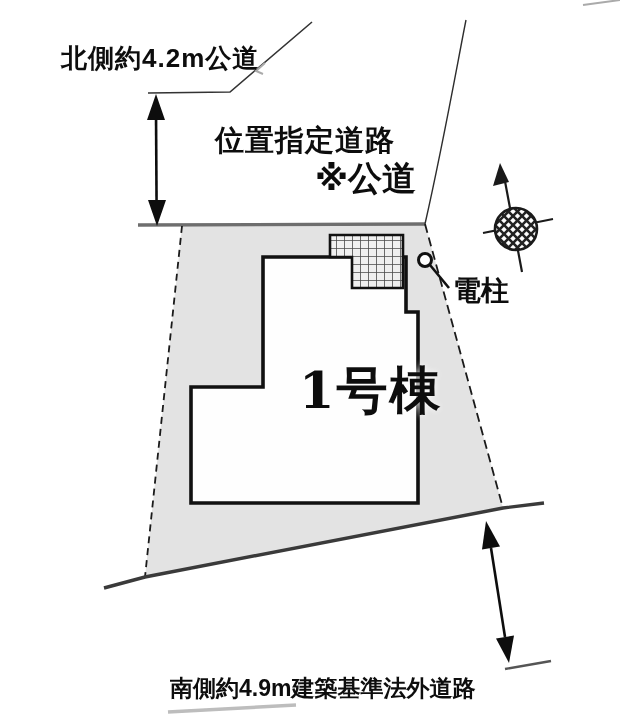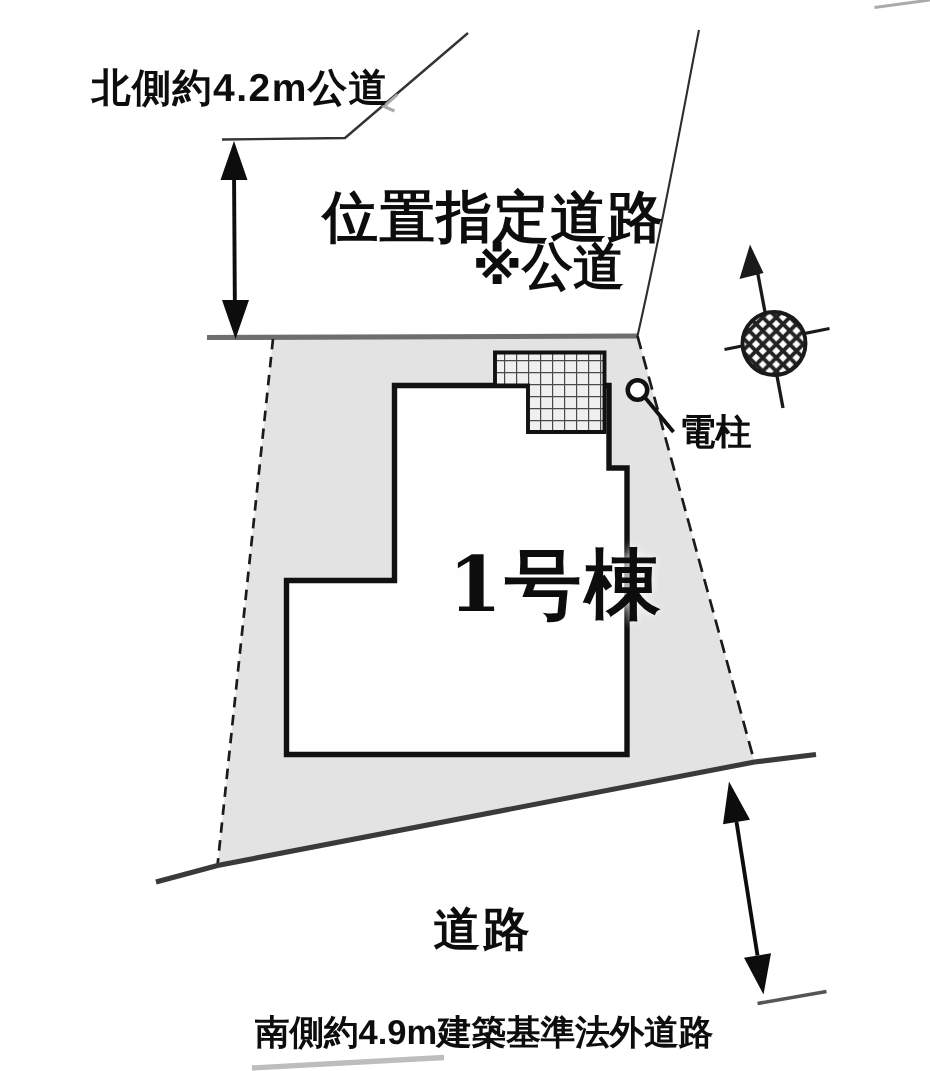--- a/index.html
+++ b/index.html
@@ -12,23 +12,23 @@
   }
   #plan-svg { position: absolute; left: 0; top: 0; }
   .lbl {
     position: absolute;
     color: #0d0d0d;
     font-weight: 700;
     white-space: nowrap;
     line-height: 1.1;
   }
   .lbl-north-road   { left: 61px;  top: 44px;  font-size: 26px; letter-spacing: 1px; }
-  .lbl-designated   { left: 215px; top: 125px; font-size: 37px; letter-spacing: 1px; }
+  .lbl-designated   { left: 215px; top: 125px; font-size: 29px; letter-spacing: 1px; }
   .lbl-public-note  { left: 315px; top: 160px; font-size: 34px; }
-  .lbl-pole         { left: 453px; top: 276px; font-size: 24px; }
+  .lbl-pole         { left: 453px; top: 276px; font-size: 28px; font-family: Liberation Serif, serif; }
   .lbl-building {
     left: 279px; top: 362px;
     font-size: 51px;
     font-family: "DejaVu Serif", "Liberation Serif", serif;
     font-weight: 600;
     letter-spacing: 2px;
     text-shadow: 0 0 6px rgba(255,255,255,.9);
     margin-left: 20px;
   }
   .lbl-road         { left: 289px; top: 603px; font-size: 31px; letter-spacing: 2px; }
@@ -100,16 +100,15 @@
   <div class="lbl lbl-north-road">北側約4.2m公道</div>
 
   <div class="lbl lbl-designated">位置指定道路</div>
 
   <div class="lbl lbl-public-note">※公道</div>
 
   <div class="lbl lbl-pole">電柱</div>
 
   <div class="lbl lbl-building">1号棟</div>
 
-  <div class="lbl lbl-road">道路</div>
 
   <div class="lbl lbl-south-caption">南側約4.9m建築基準法外道路</div>
 </div>
 
 </body></html>

